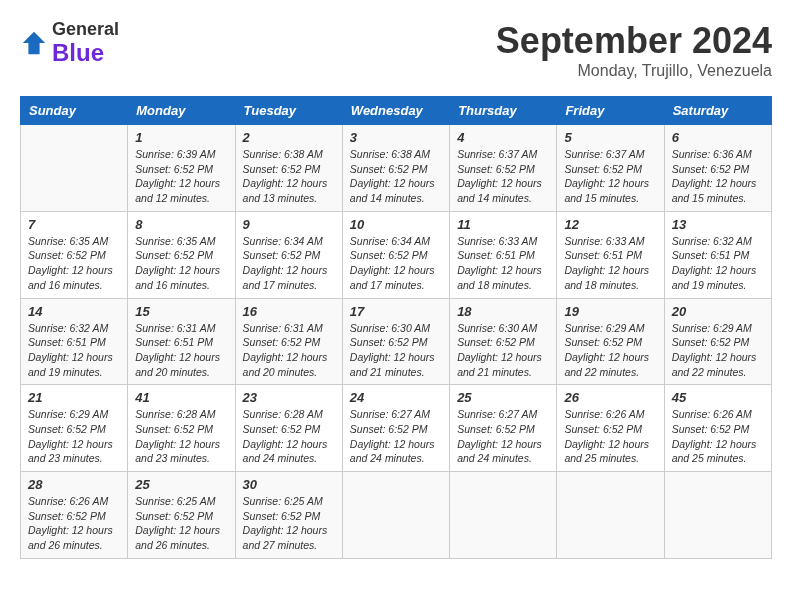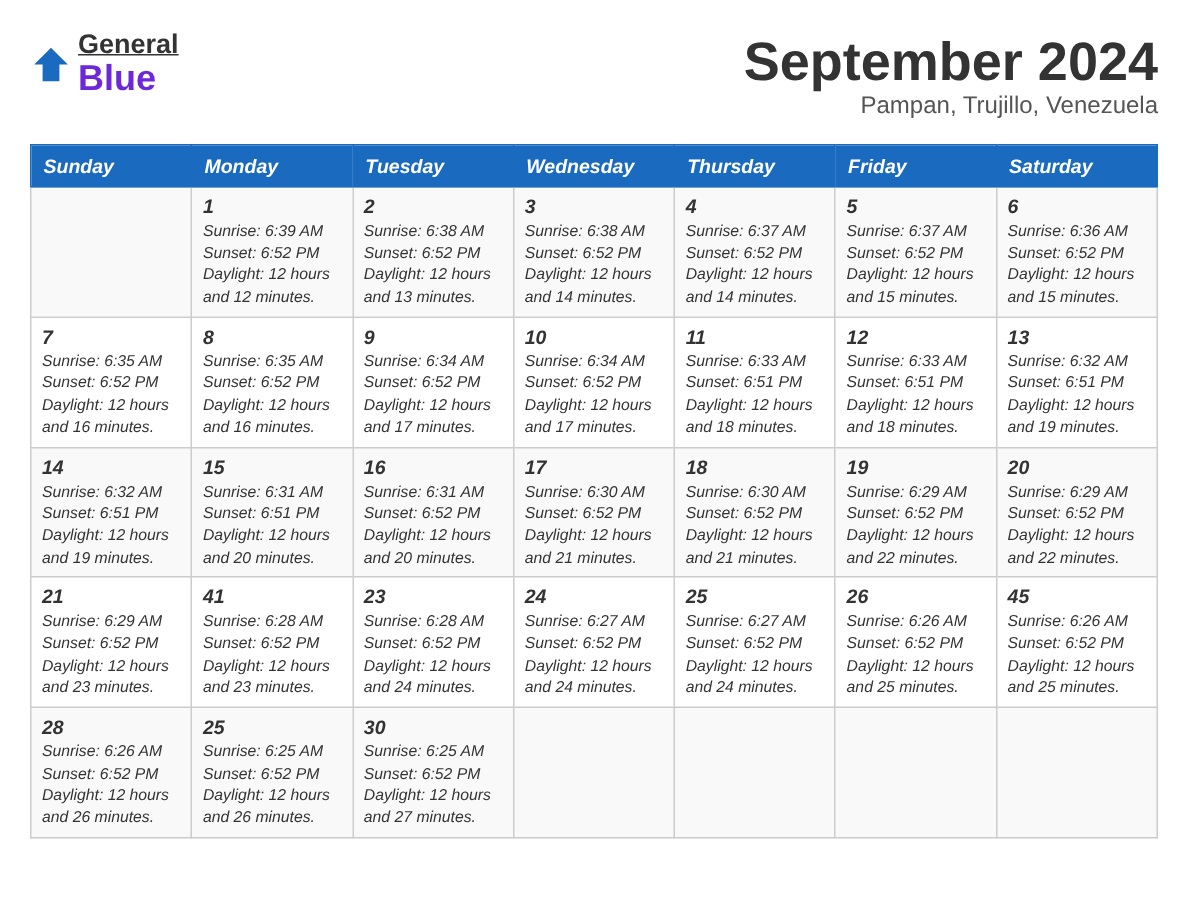--- a/index.html
+++ b/index.html
@@ -23,21 +23,20 @@
     }
     .logo-text {
       display: flex;
       flex-direction: column;
       line-height: 1.1;
     }
     .logo-general {
       font-size: 18px;
       font-weight: bold;
       color: #333;
-      text-decoration: underline;
     }
     .logo-blue {
       font-size: 24px;
       font-weight: bold;
       color: #6d28d9;
     }
     .logo-icon {
       width: 28px;
       height: 28px;
     }
@@ -105,21 +104,21 @@
     <svg class="logo-icon" viewBox="0 0 40 40" xmlns="http://www.w3.org/2000/svg">
       <polygon points="20,4 36,20 28,20 28,36 12,36 12,20 4,20" fill="#1a6bbf"></polygon>
     </svg>
     <div class="logo-text">
       <span class="logo-general">General</span>
       <span class="logo-blue">Blue</span>
     </div>
   </div>
   <div class="title-block">
     <div class="month-year">September 2024</div>
-    <div class="location">Pampan, Trujillo, Venezuela</div>
+    <div class="location">Monday, Trujillo, Venezuela</div>
   </div>
 </div>
 
 <table class="calendar">
   <thead>
     <tr>
         <th>Sunday</th>
         <th>Monday</th>
         <th>Tuesday</th>
         <th>Wednesday</th>

